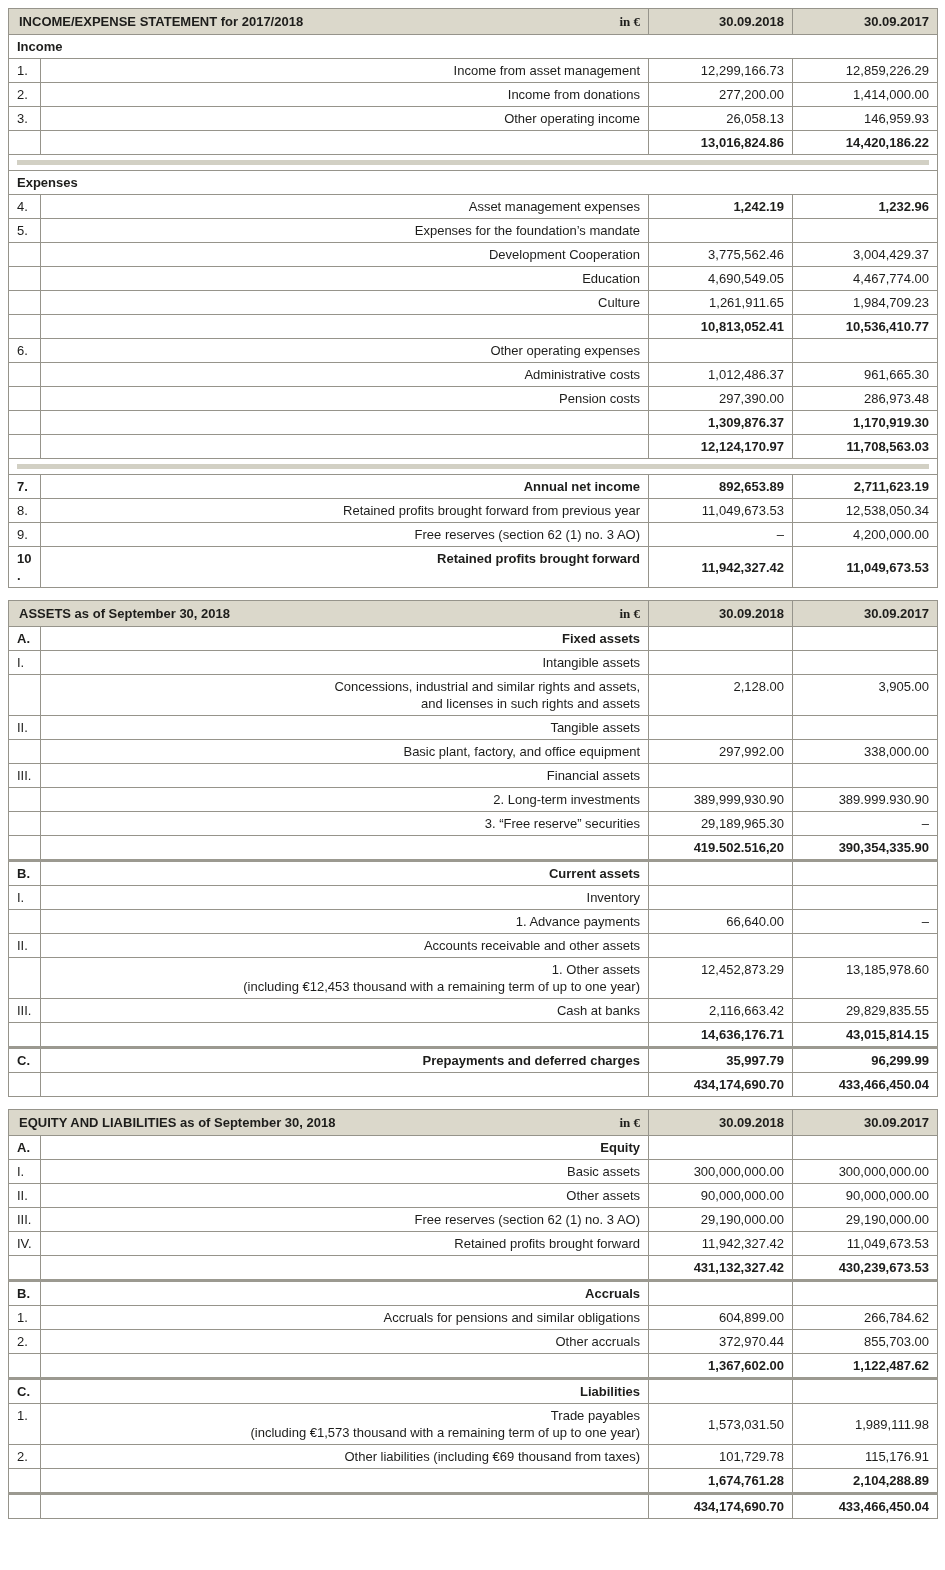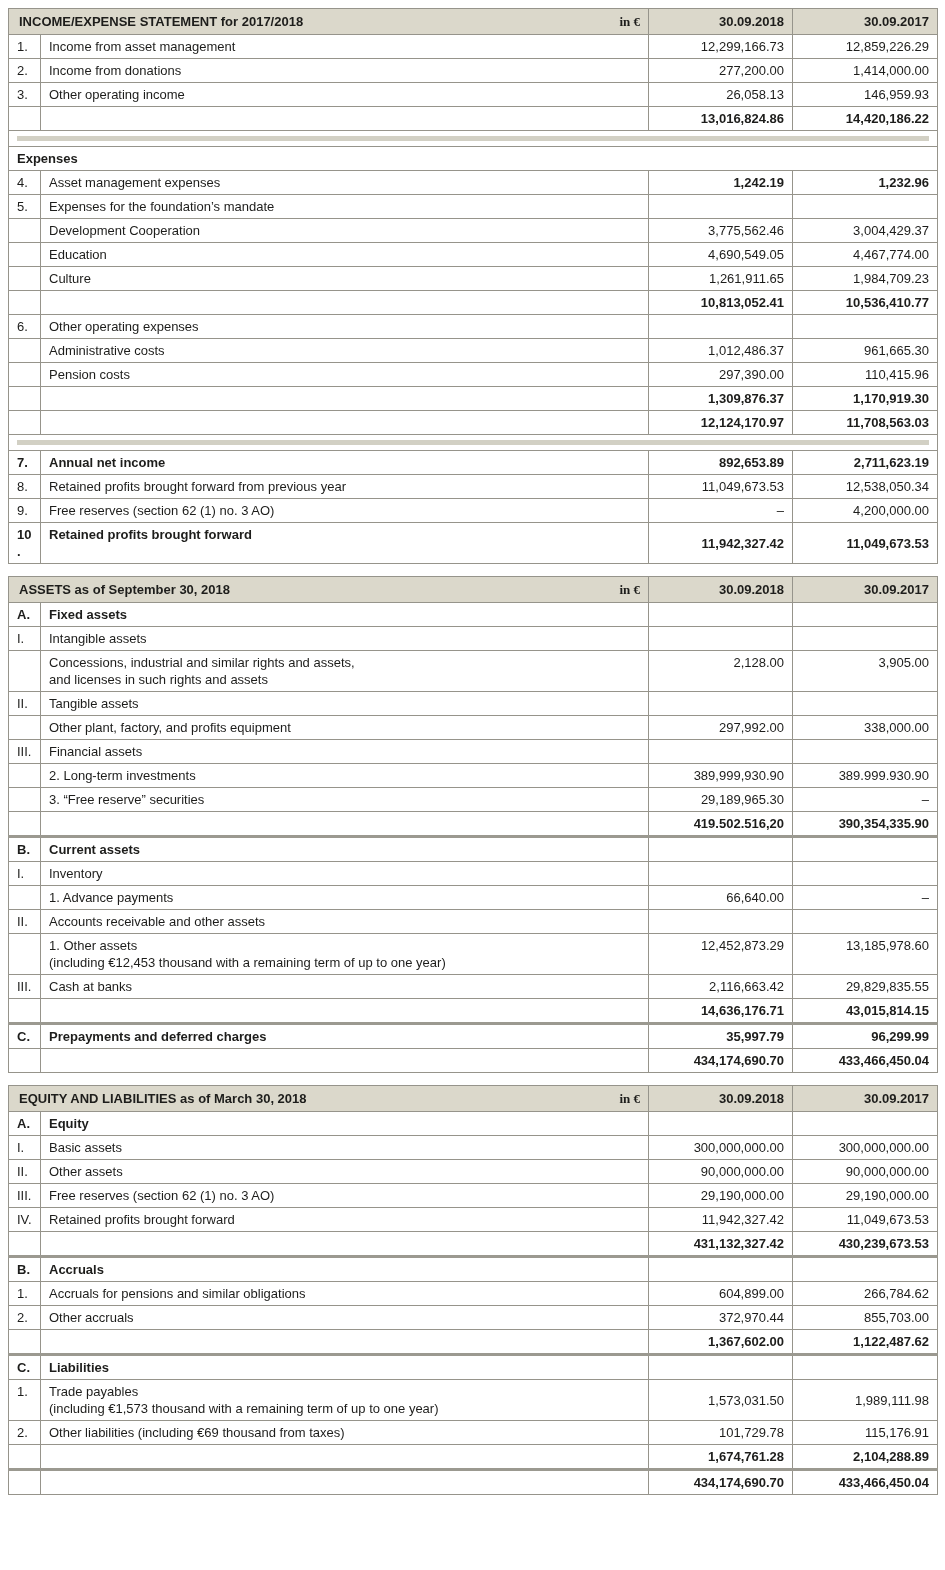--- a/index.html
+++ b/index.html
@@ -17,21 +17,21 @@
     margin: 0 0 12px 0;
   }
   table.fin td {
     border: 1px solid #96948b;
     padding: 3px 8px;
     line-height: 17px;
     overflow: hidden;
     word-wrap: break-word;
   }
   td.c-num { padding: 3px 3px 3px 9px; vertical-align: top; }
-  td.c-label { padding-left: 10px; vertical-align: top; }
+  td.c-label { padding-left: 10px; vertical-align: top; text-align: right; }
   td.c-v { text-align: right; vertical-align: middle; }
   td.c-v.vtop { vertical-align: top; padding-left: 48px; }
   tr.head td {
     background: #dbd8cb;
     font-weight: bold;
     padding-top: 4px;
     padding-bottom: 4px;
   }
   tr.head td.c-title { padding-left: 10px; }
   tr.head .unit { float: right; padding-right: 0px; font-family: Liberation Serif, serif; }
@@ -63,20 +63,23 @@
         <td class="c-title" colspan="2">
           <span class="unit">in €</span>
           <span>INCOME/EXPENSE STATEMENT for 2017/2018</span>
         </td>
         <td class="c-v">30.09.2018</td>
         <td class="c-v">30.09.2017</td>
       </tr>
     </thead>
     <tbody>
         <tr>
+          <td class="sec1" colspan="4">Income</td>
+        </tr>
+        <tr>
           <td class="c-num">1.</td>
           <td class="c-label">Income from asset management</td>
           <td class="c-v">12,299,166.73</td>
           <td class="c-v">12,859,226.29</td>
         </tr>
         <tr>
           <td class="c-num">2.</td>
           <td class="c-label">Income from donations</td>
           <td class="c-v">277,200.00</td>
           <td class="c-v">1,414,000.00</td>
@@ -146,21 +149,21 @@
         <tr>
           <td class="c-num"></td>
           <td class="c-label">Administrative costs</td>
           <td class="c-v">1,012,486.37</td>
           <td class="c-v">961,665.30</td>
         </tr>
         <tr>
           <td class="c-num"></td>
           <td class="c-label">Pension costs</td>
           <td class="c-v">297,390.00</td>
-          <td class="c-v">110,415.96</td>
+          <td class="c-v">286,973.48</td>
         </tr>
         <tr class="bv">
           <td class="c-num"></td>
           <td class="c-label"></td>
           <td class="c-v">1,309,876.37</td>
           <td class="c-v">1,170,919.30</td>
         </tr>
         <tr class="bv">
           <td class="c-num"></td>
           <td class="c-label"></td>
@@ -236,21 +239,21 @@
           <td class="c-v vtop">3,905.00</td>
         </tr>
         <tr>
           <td class="c-num">II.</td>
           <td class="c-label">Tangible assets</td>
           <td class="c-v"></td>
           <td class="c-v"></td>
         </tr>
         <tr>
           <td class="c-num"></td>
-          <td class="c-label">Other plant, factory, and profits equipment</td>
+          <td class="c-label">Basic plant, factory, and office equipment</td>
           <td class="c-v">297,992.00</td>
           <td class="c-v">338,000.00</td>
         </tr>
         <tr>
           <td class="c-num">III.</td>
           <td class="c-label">Financial assets</td>
           <td class="c-v"></td>
           <td class="c-v"></td>
         </tr>
         <tr>
@@ -332,21 +335,21 @@
     <colgroup>
       <col style="width:32px">
         <col style="width:608px">
         <col style="width:144px">
         <col style="width:145px">
     </colgroup>
     <thead>
       <tr class="head">
         <td class="c-title" colspan="2">
           <span class="unit">in €</span>
-          <span>EQUITY AND LIABILITIES as of March 30, 2018</span>
+          <span>EQUITY AND LIABILITIES as of September 30, 2018</span>
         </td>
         <td class="c-v">30.09.2018</td>
         <td class="c-v">30.09.2017</td>
       </tr>
     </thead>
     <tbody>
         <tr class="bl">
           <td class="c-num">A.</td>
           <td class="c-label">Equity</td>
           <td class="c-v"></td>

